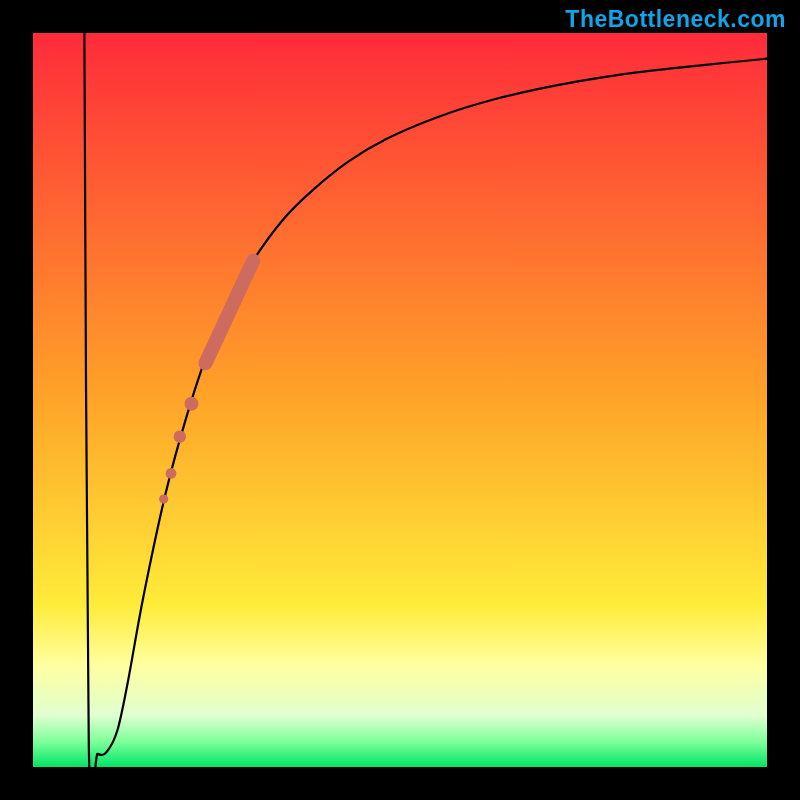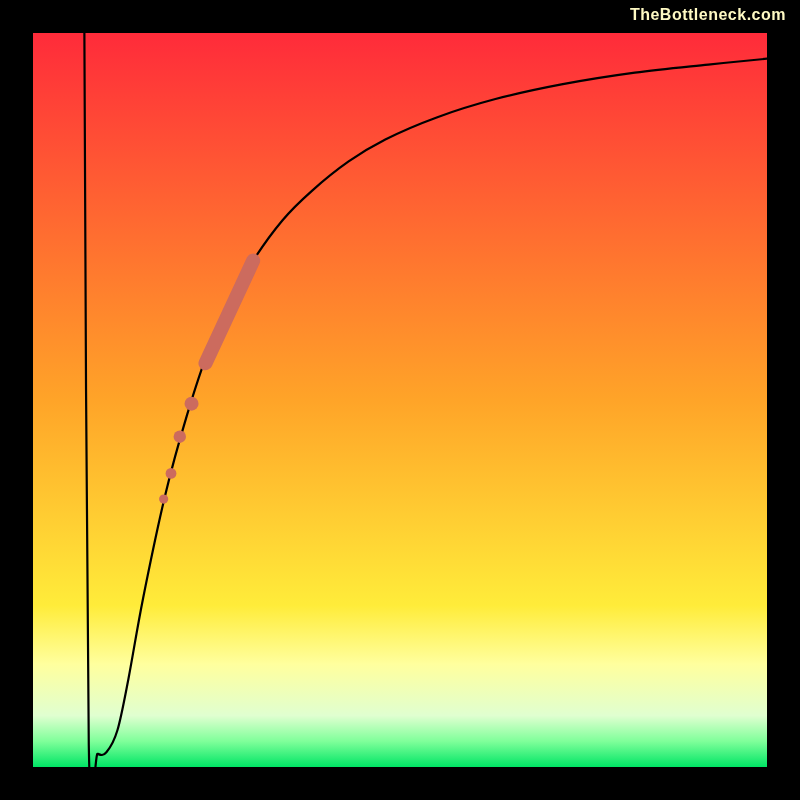--- a/index.html
+++ b/index.html
@@ -21,22 +21,22 @@
     position: absolute;
     left: 33px;
     top: 33px;
     width: 734px;
     height: 734px;
   }
   .watermark {
     position: absolute;
     top: 6px;
     right: 14px;
-    color: #fef9c3;
-    font-size: 16px;
+    color: #0ea5e9;
+    font-size: 23px;
     font-weight: 600;
     letter-spacing: 0.5px;
     user-select: none;
     margin-left: 41px;
   }
   svg.curve {
     position: absolute;
     inset: 0;
   }
 </style>

